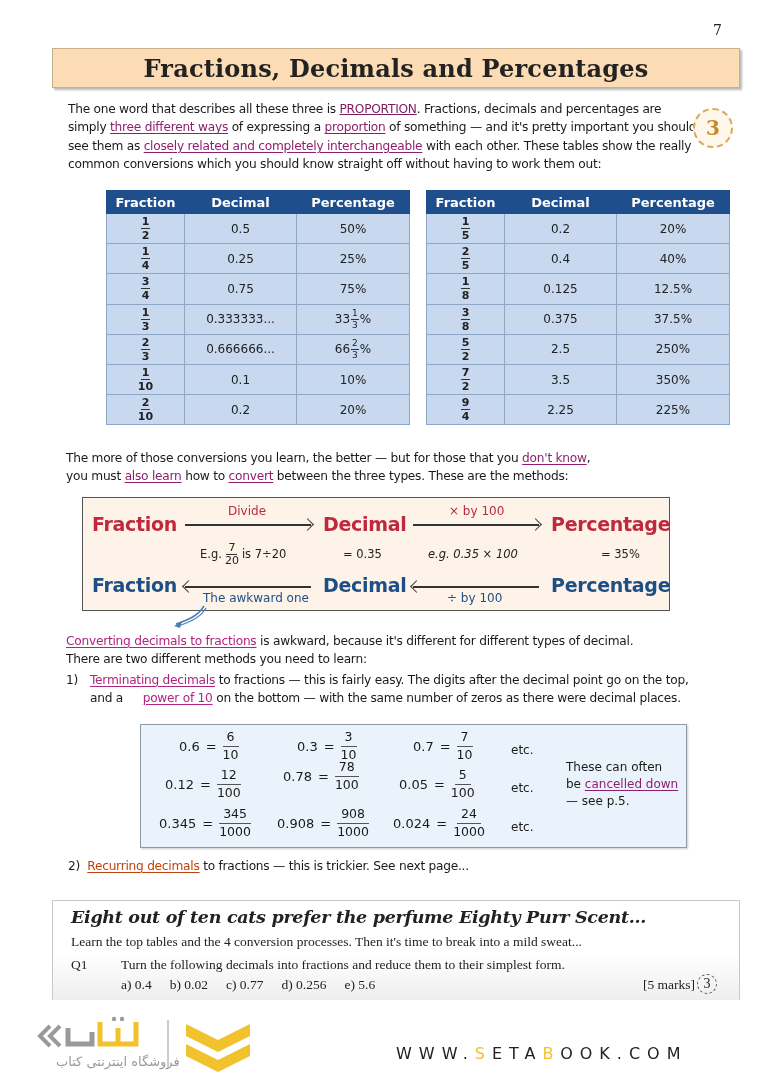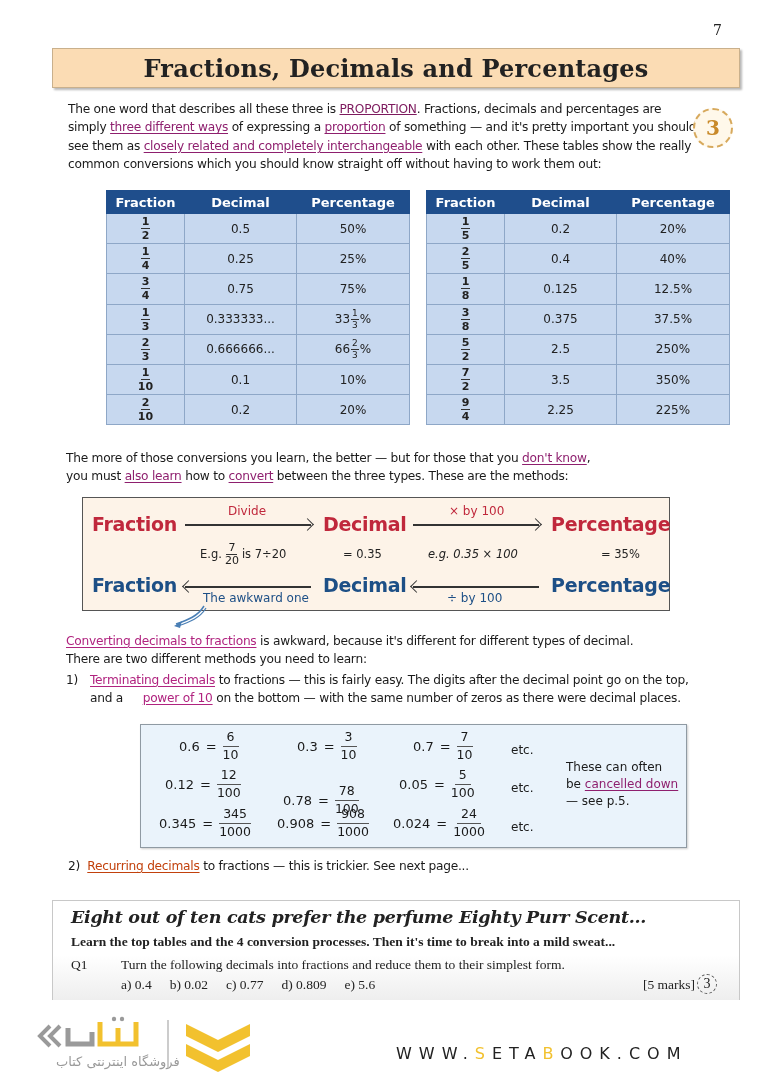--- a/index.html
+++ b/index.html
@@ -62,21 +62,21 @@
   .ex .frac .num { border-bottom: 1px solid #555; padding: 0 4px 2px; }
   .ex .frac .den { padding-top: 2px; }
   .etc { position: absolute; font-size: 12px; }
   .note { position: absolute; left: 425px; top: 34px; font-size: 12px; line-height: 17px; }
 
   .para4 { position: absolute; left: 68px; top: 859px; font-size: 12.2px; letter-spacing: -0.25px; }
 
   .exercise { position: absolute; left: 52px; top: 900px; width: 688px; height: 100px; border: 1px solid #c8c8c8; border-bottom: none;
     background: linear-gradient(#ffffff 55%, #eeeeee); }
   .ex-title { position: absolute; left: 18px; top: 6px; font-family: "DejaVu Serif", serif; font-style: italic; font-weight: bold; font-size: 17.5px; color: #222; letter-spacing: -0.3px; }
-  .ex-intro { position: absolute; left: 18px; top: 33px; font-family: "Liberation Serif", serif; font-size: 13.5px; color: #222; font-weight: bold; }
+  .ex-intro { position: absolute; left: 18px; top: 33px; font-family: "Liberation Serif", serif; font-size: 13.5px; color: #222; }
   .ex-q { position: absolute; left: 18px; top: 56px; font-family: "Liberation Serif", serif; font-size: 13.5px; color: #222; }
   .ex-q .qtext { position: absolute; left: 50px; white-space: nowrap; }
   .ex-parts { position: absolute; left: 68px; top: 76px; font-family: "Liberation Serif", serif; font-size: 13.5px; display: flex; gap: 18px; color: #222; }
   .ex-marks { position: absolute; right: 44px; top: 76px; font-family: "Liberation Serif", serif; font-size: 13.5px; color: #222; }
   .ex-badge { position: absolute; right: 22px; top: 73px; width: 20px; height: 20px; border: 1.5px dashed #555; border-radius: 50%;
     font-family: "Liberation Serif", serif; font-size: 14px; display: flex; align-items: center; justify-content: center; }
 
   .footer { position: absolute; left: 0; top: 1000px; width: 764px; height: 80px; background: #ffffff; }
   .footer-logo { position: absolute; left: 36px; top: 14px; width: 260px; height: 60px; }
   .footer-fa { position: absolute; right: 18px; top: 12px; font-family: "DejaVu Sans", sans-serif; font-size: 19px; color: #222; direction: rtl; }
@@ -331,21 +331,21 @@
     </div>
     <div class="etc" style="left: 370px; top: 18px;">etc.</div>
     <div class="ex" style="left: 24px; top: 44px;">
       <span>0.12</span>
       <span class="eq">=</span>
       <span class="frac">
         <span class="num">12</span>
         <span class="den">100</span>
       </span>
     </div>
-    <div class="ex" style="left: 142px; top: 60px;">
+    <div class="ex" style="left: 142px; top: 36px;">
       <span>0.78</span>
       <span class="eq">=</span>
       <span class="frac">
         <span class="num">78</span>
         <span class="den">100</span>
       </span>
     </div>
     <div class="ex" style="left: 258px; top: 44px;">
       <span>0.05</span>
       <span class="eq">=</span>
@@ -390,21 +390,21 @@
   <div class="ex-title">Eight out of ten cats prefer the perfume Eighty Purr Scent...</div>
   <div class="ex-intro">Learn the top tables and the 4 conversion processes.  Then it's time to break into a mild sweat...</div>
   <div class="ex-q">
     <span>Q1</span>
     <span class="qtext">Turn the following decimals into fractions and reduce them to their simplest form.</span>
   </div>
   <div class="ex-parts">
     <span>a) 0.4</span>
     <span>b)  0.02</span>
     <span>c) 0.77</span>
-    <span>d) 0.809</span>
+    <span>d) 0.256</span>
     <span>e) 5.6</span>
   </div>
   <div class="ex-marks">[5 marks]</div>
   <div class="ex-badge">3</div>
 </div>
 
 <div class="footer">
   <svg class="footer-logo" viewBox="0 0 260 60">
     <path d="M14 12 L4 22 L14 32" stroke="#9a9a9a" stroke-width="4" fill="none"></path>
     <path d="M24 12 L14 22 L24 32" stroke="#9a9a9a" stroke-width="4" fill="none"></path>

